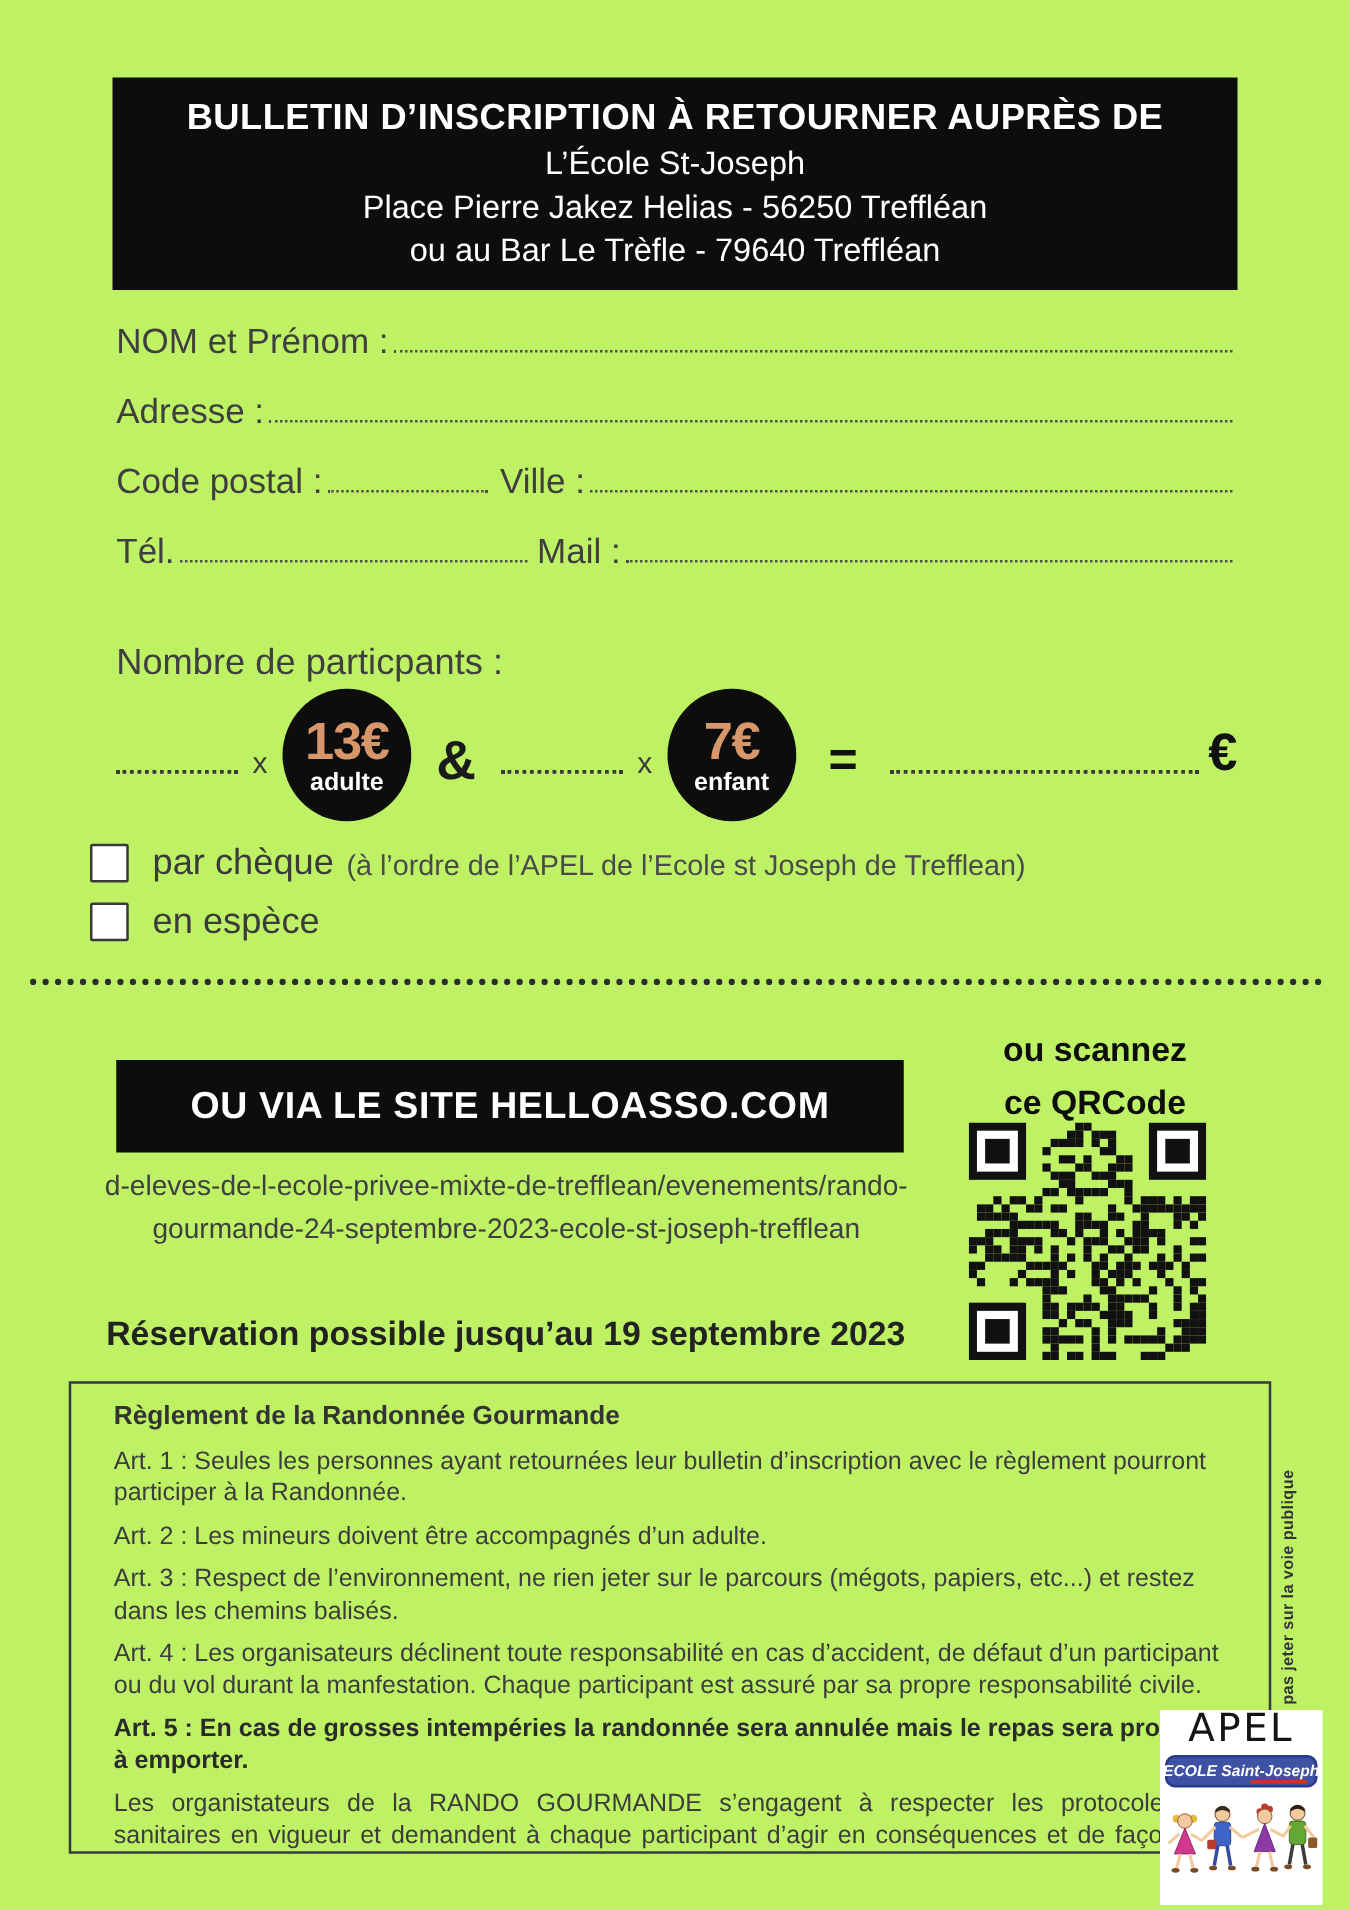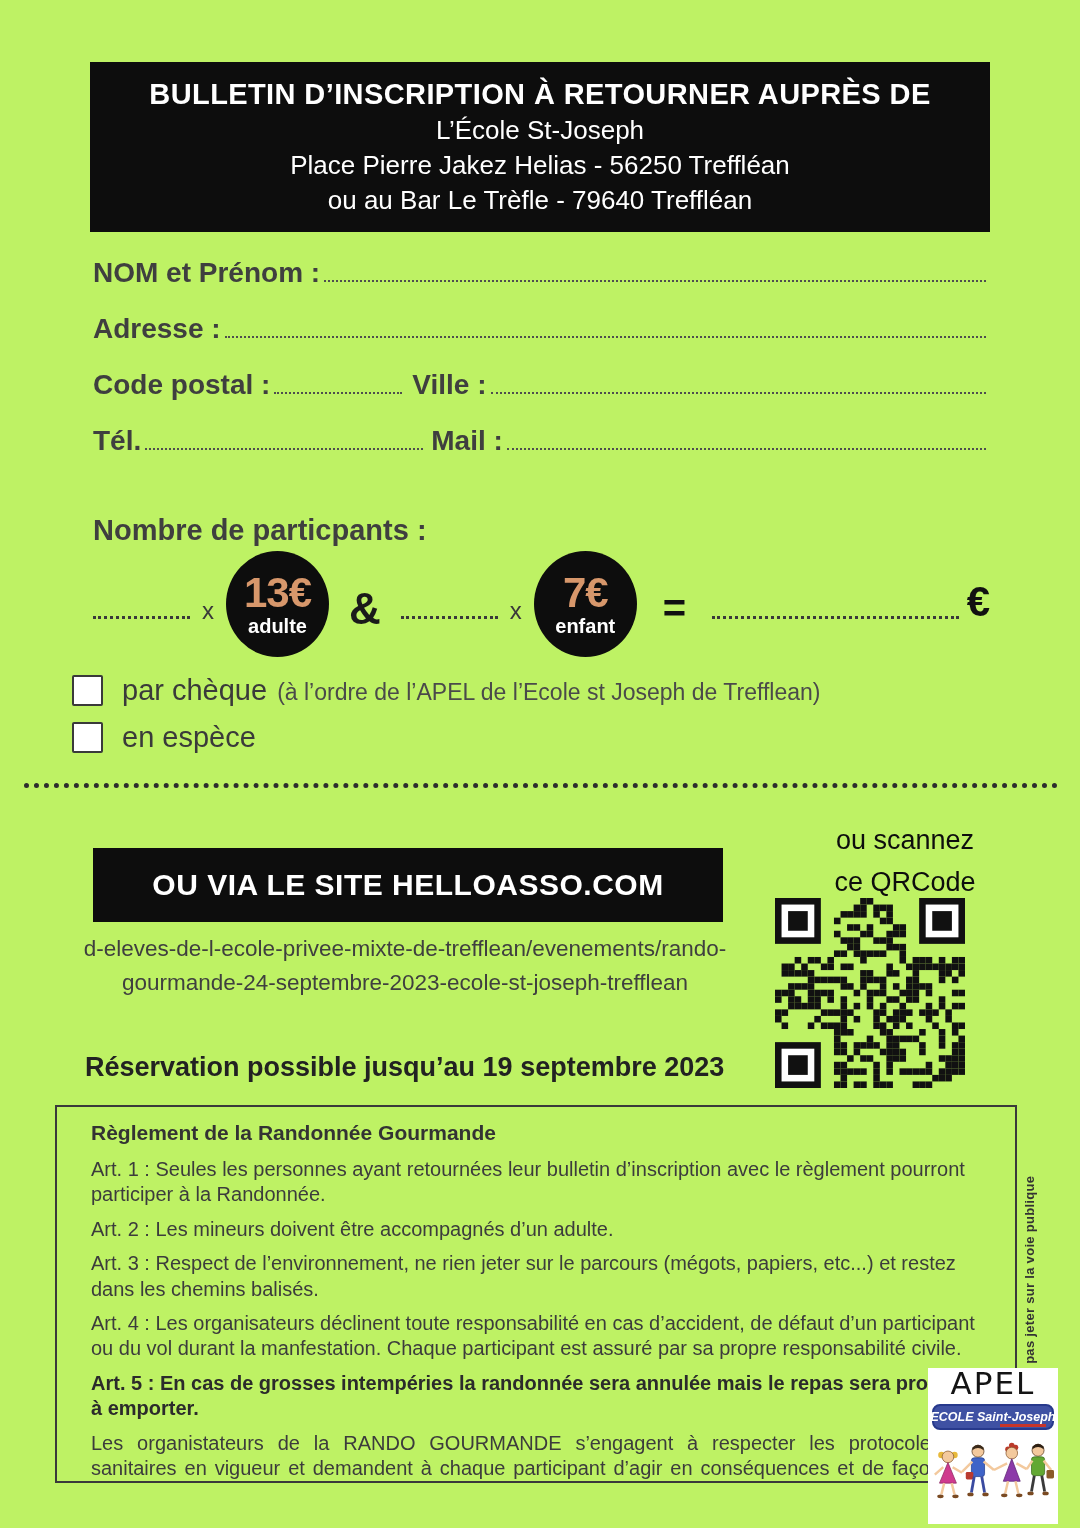--- a/index.html
+++ b/index.html
@@ -10,21 +10,21 @@
   
   .hdr{
     position:absolute;left:90px;top:62px;width:900px;height:170px;
     background:#0d0d0d;color:#fff;display:flex;flex-direction:column;
     align-items:center;justify-content:center;gap:4px;text-align:center;
   }
   .hdr .t1{font-size:29px;font-weight:700;letter-spacing:.4px;}
   .hdr .t2{font-size:26px;font-weight:300;}
   
   .frow{position:absolute;left:93px;right:92px;display:flex;align-items:flex-end;font-size:28px;color:#3f3f3f;}
-  .frow .lbl{white-space:nowrap;line-height:1.1;font-weight:bold;}
+  .frow .lbl{white-space:nowrap;line-height:1.1;}
   .dots{border-bottom:2px dotted #4e4e4e;height:1px;margin:0 2px 7px 4px;}
   .grow{flex:1;}
   
   .prow{position:absolute;left:93px;right:90px;top:548px;height:112px;display:flex;align-items:center;}
   .pcircle{
     width:103px;height:106px;border-radius:50%;background:#0d0d0d;flex:0 0 auto;
     display:flex;flex-direction:column;align-items:center;justify-content:center;
   }
   .pcircle .price{font-size:42px;font-weight:700;letter-spacing:-1px;line-height:1;}
   .pcircle .who{font-size:20px;font-weight:600;color:#fff;line-height:1;margin-top:2px;}
@@ -38,22 +38,22 @@
   .chk{width:27px;height:27px;border:2px solid #3a3a3a;border-radius:2px;flex:0 0 auto;margin-right:19px;background:#fff;}
   .paylbl{font-size:29px;color:#3a3a3a;}
   .paynote{font-size:23px;color:#4a4a4a;margin-left:10px;padding-top:4px;}
   .cutline{position:absolute;left:24px;right:22px;top:783px;border-top:5px dotted #2d2d2d;}
   
   .banner{
     position:absolute;left:93px;top:848px;width:630px;height:74px;background:#0d0d0d;
     color:#fff;font-size:30px;font-weight:700;letter-spacing:.5px;
     display:flex;align-items:center;justify-content:center;
   }
-  .scanlbl{position:absolute;left:805px;top:820px;width:200px;text-align:center;
-    font-size:27px;font-weight:400;color:#0d0d0d;line-height:1.55;}
+  .scanlbl{position:absolute;left:776px;top:820px;width:200px;text-align:center;
+    font-size:27px;font-weight:700;color:#0d0d0d;line-height:1.55;}
   .urlblock{position:absolute;left:75px;top:932px;width:660px;text-align:center;
     font-size:22.5px;color:#3f3f3f;line-height:1.5;}
   .urlblock span{display:block;white-space:nowrap;}
   .qr{position:absolute;left:775px;top:898px;width:190px;height:190px;}
   .deadline{position:absolute;left:85px;top:1052px;font-size:27px;font-weight:700;color:#222;white-space:nowrap;}
   
   .rules{
     position:absolute;left:55px;top:1105px;width:962px;height:378px;
     border:2px solid #3a3a3a;box-sizing:border-box;
     padding:14px 26px 8px 34px;overflow:hidden;

